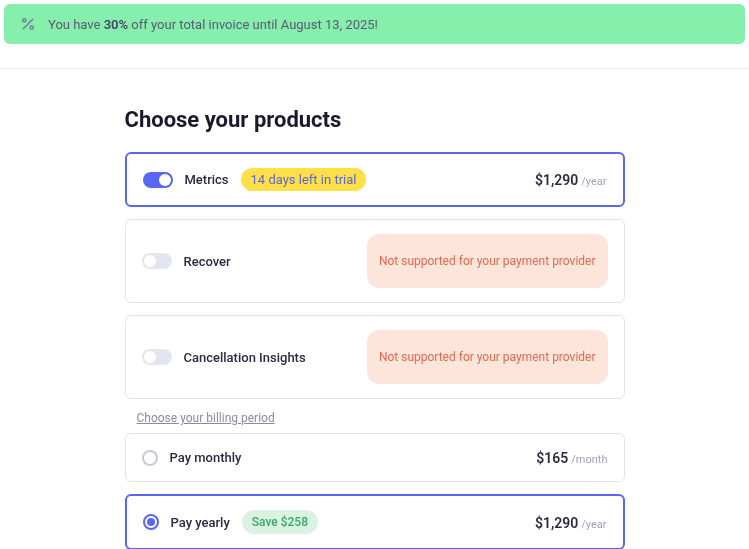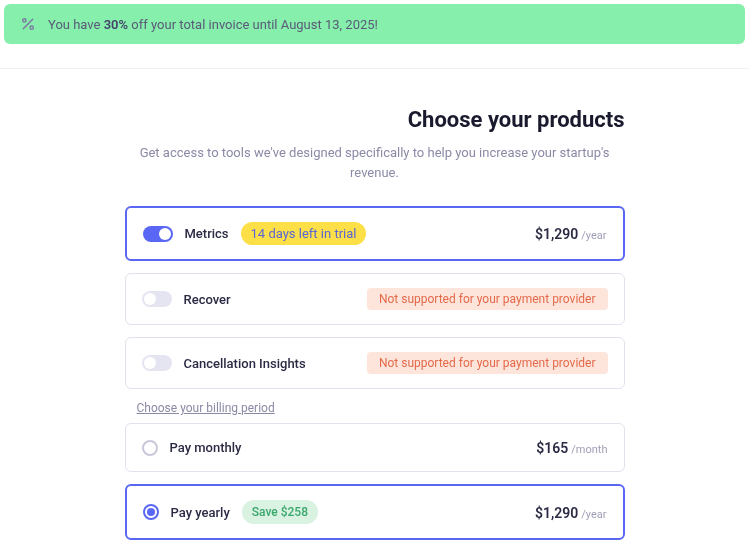--- a/index.html
+++ b/index.html
@@ -24,25 +24,25 @@
     .divider-line {
       border-bottom: 1px solid #eeeef4;
       margin: 24px 0 0 0;
     }
     .container {
       max-width: 540px;
       margin: 38px auto 0;
       padding: 0 20px;
     }
     h1 {
-      text-align: right;
+      text-align: left;
       font-size: 22px;
       font-weight: 700;
       color: #1a1a2e;
-      margin-bottom: 11px;
+      margin-bottom: 20px;
     }
     .subtitle {
       text-align: center;
       font-size: 13px;
       color: #8a8aa6;
       line-height: 1.5;
       margin-bottom: 24px;
     }
     .card {
       border: 1px solid #e2e2ee;
@@ -84,22 +84,22 @@
       padding: 4px 10px;
       border-radius: 12px;
     }
     .spacer { flex: 1; }
     .price { font-size: 14px; font-weight: 600; color: #2a2a44; }
     .price-period { font-size: 11px; color: #a0a0b8; font-weight: 400; margin-left: 3px; }
     .warn-badge {
       background: #fde5dc;
       color: #e46a4a;
       font-size: 12px;
-      padding: 4px 12px;
-      border-radius: 4px;
+      padding: 20px 12px;
+      border-radius: 12px;
     }
     .section-label {
       font-size: 12px;
       color: #8a8aa6;
       margin: 12px 0 8px 12px;
       text-decoration: underline;
     }
     .radio {
       width: 16px; height: 16px;
       border: 2px solid #c8c8da;
@@ -140,21 +140,20 @@
   </span>
   <span>
     <span>You have </span><strong>30%</strong><span> off your total invoice until August 13, 2025!</span>
   </span>
 </div>
 
 <div class="divider-line"></div>
 
 <div class="container">
   <h1>Choose your products</h1>
-  <p class="subtitle">Get access to tools we've designed specifically to help you increase your startup's revenue.</p>
 
   <div class="card active">
     <span class="toggle on"></span>
     <span class="product-name">Metrics</span>
     <span class="trial-badge">14 days left in trial</span>
     <span class="spacer"></span>
     <span>
       <span class="price">$1,290</span><span class="price-period">/year</span>
     </span>
   </div>

